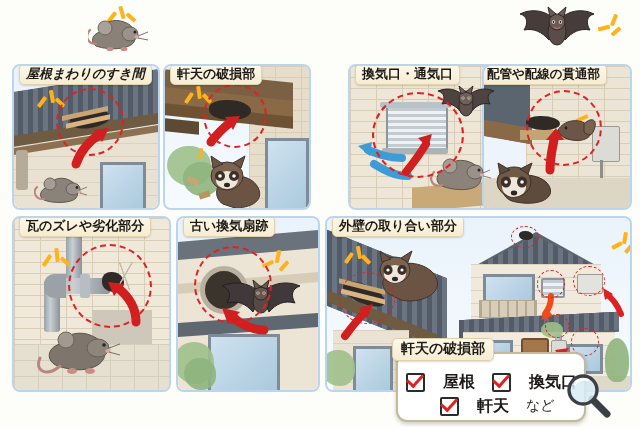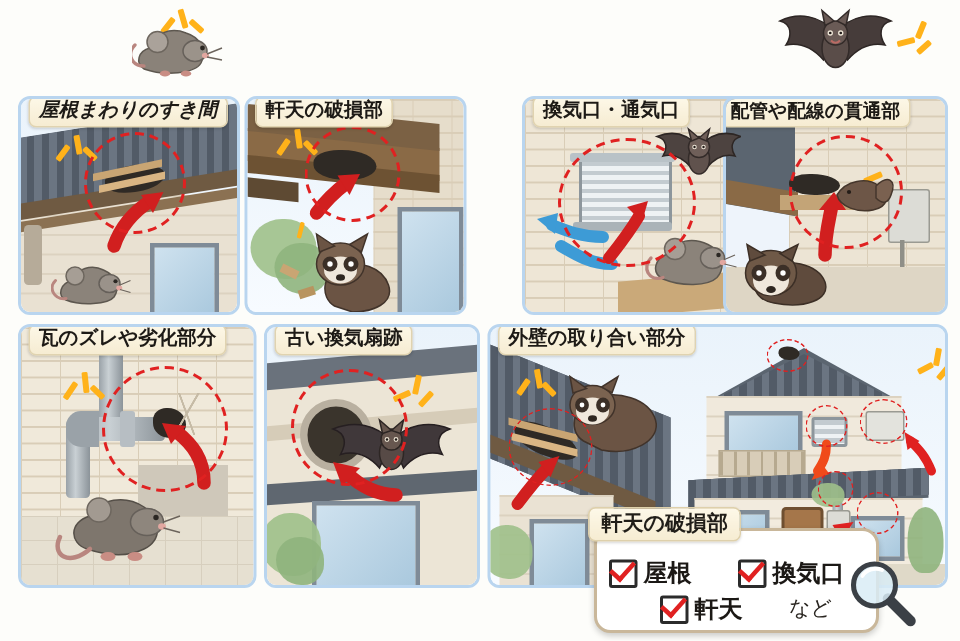--- a/index.html
+++ b/index.html
@@ -66,21 +66,21 @@
   }
   .legend-title{
     position:absolute;left:-6px;top:-16px;
     background:linear-gradient(#fdf8e8,#f6ecd2);
     border:1.5px solid #ded0ab;border-radius:5px;
     padding:1px 8px 2px;font-size:14px;font-weight:bold;color:#211e19;
     box-shadow:0 1px 2px rgba(0,0,0,.16);white-space:nowrap;
   }
   .legend-body{position:absolute;left:8px;top:16px;width:172px;}
   .lrow{display:flex;align-items:center;height:24px;}
-  .litem{display:flex;align-items:center;}
+  .litem{display:flex;align-items:center;gap:14px;}
   .cbox{
     width:15px;height:15px;border:2px solid #2b2b2b;border-radius:2px;
     background:#fff;position:relative;margin-right:4px;flex:none;
   }
   .cbox:after{
     content:"";position:absolute;left:2px;top:-4px;width:7px;height:13px;
     border:solid #e02121;border-width:0 3px 3px 0;transform:rotate(42deg);
   }
   .litxt{font-size:16px;font-weight:bold;color:#1b1815;white-space:nowrap;}
   .nado{font-size:14px;font-weight:normal;color:#2a2621;}

